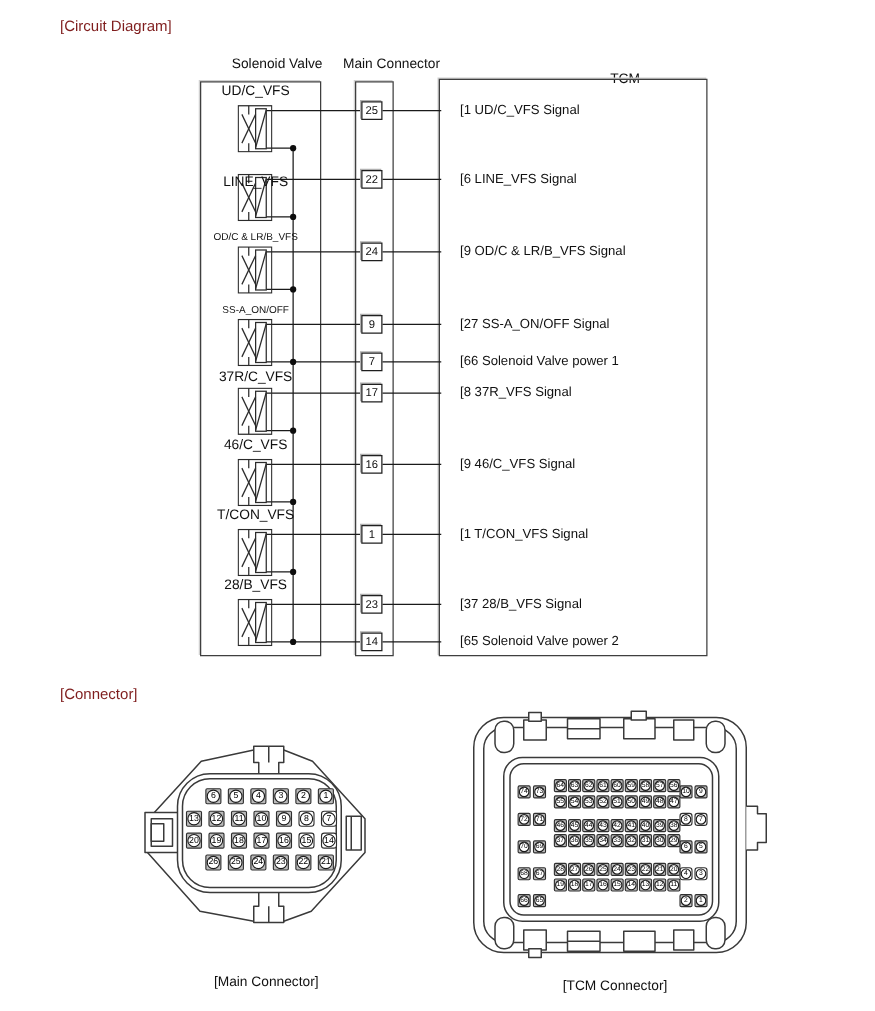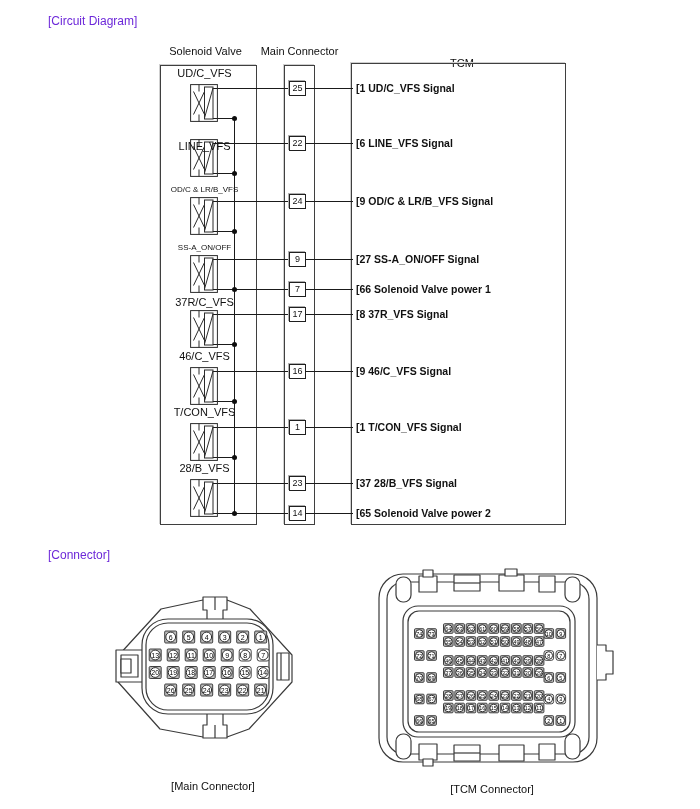--- a/index.html
+++ b/index.html
@@ -1,26 +1,26 @@
 <!DOCTYPE html>
 <html><head>
 <meta charset="utf-8">
 <style>
   html,body{margin:0;padding:0;background:#fff;}
   body{font-family:"Liberation Sans",sans-serif;color:#111;}
   #stage{position:relative;width:700px;height:809px;background:#fff;overflow:hidden;}
-  .sec-title{position:absolute;font-size:12px;line-height:14px;color:#6d28d9;}
-  .col-head{position:absolute;font-size:11px;line-height:13px;text-align:center;color:#111;}
+  .sec-title{position:absolute;font-size:12px;line-height:14px;color:#7f1d1d;}
+  .col-head{position:absolute;font-size:11px;line-height:13px;text-align:right;color:#111;}
   .big-box{position:absolute;border:1px solid #3f3f3f;box-shadow:-1px -1px 0 #cfcfcf;background:transparent;}
   .wire{position:absolute;height:1px;background:#1a1a1a;}
   .bus{position:absolute;left:234px;top:118px;width:1px;height:396px;background:#1a1a1a;}
   .dot{position:absolute;width:5px;height:5px;border-radius:50%;background:#0d0d0d;}
   .pin-box{position:absolute;left:289px;width:15px;height:13px;border:1px solid #1f1f1f;background:#fff;
            font-size:9px;line-height:13px;text-align:center;box-shadow:-1px -1px 0 #b0b0b0;}
-  .tcm-sig{position:absolute;left:356px;font-size:10.5px;line-height:12px;white-space:nowrap;color:#111;font-weight:bold;}
+  .tcm-sig{position:absolute;left:368px;font-size:10.5px;line-height:12px;white-space:nowrap;color:#111;}
   .valve{position:absolute;left:190px;width:28px;height:38px;}
   .vlabel{position:absolute;left:148px;width:113px;text-align:center;font-size:11px;line-height:13px;color:#111;}
   .vlabel.small{font-size:8px;line-height:10px;}
   .caption{position:absolute;font-size:11px;line-height:13px;text-align:center;color:#111;}
   .conn-svg{position:absolute;}
 </style>
 </head>
 <body>
 
 <svg width="0" height="0" style="position:absolute">

